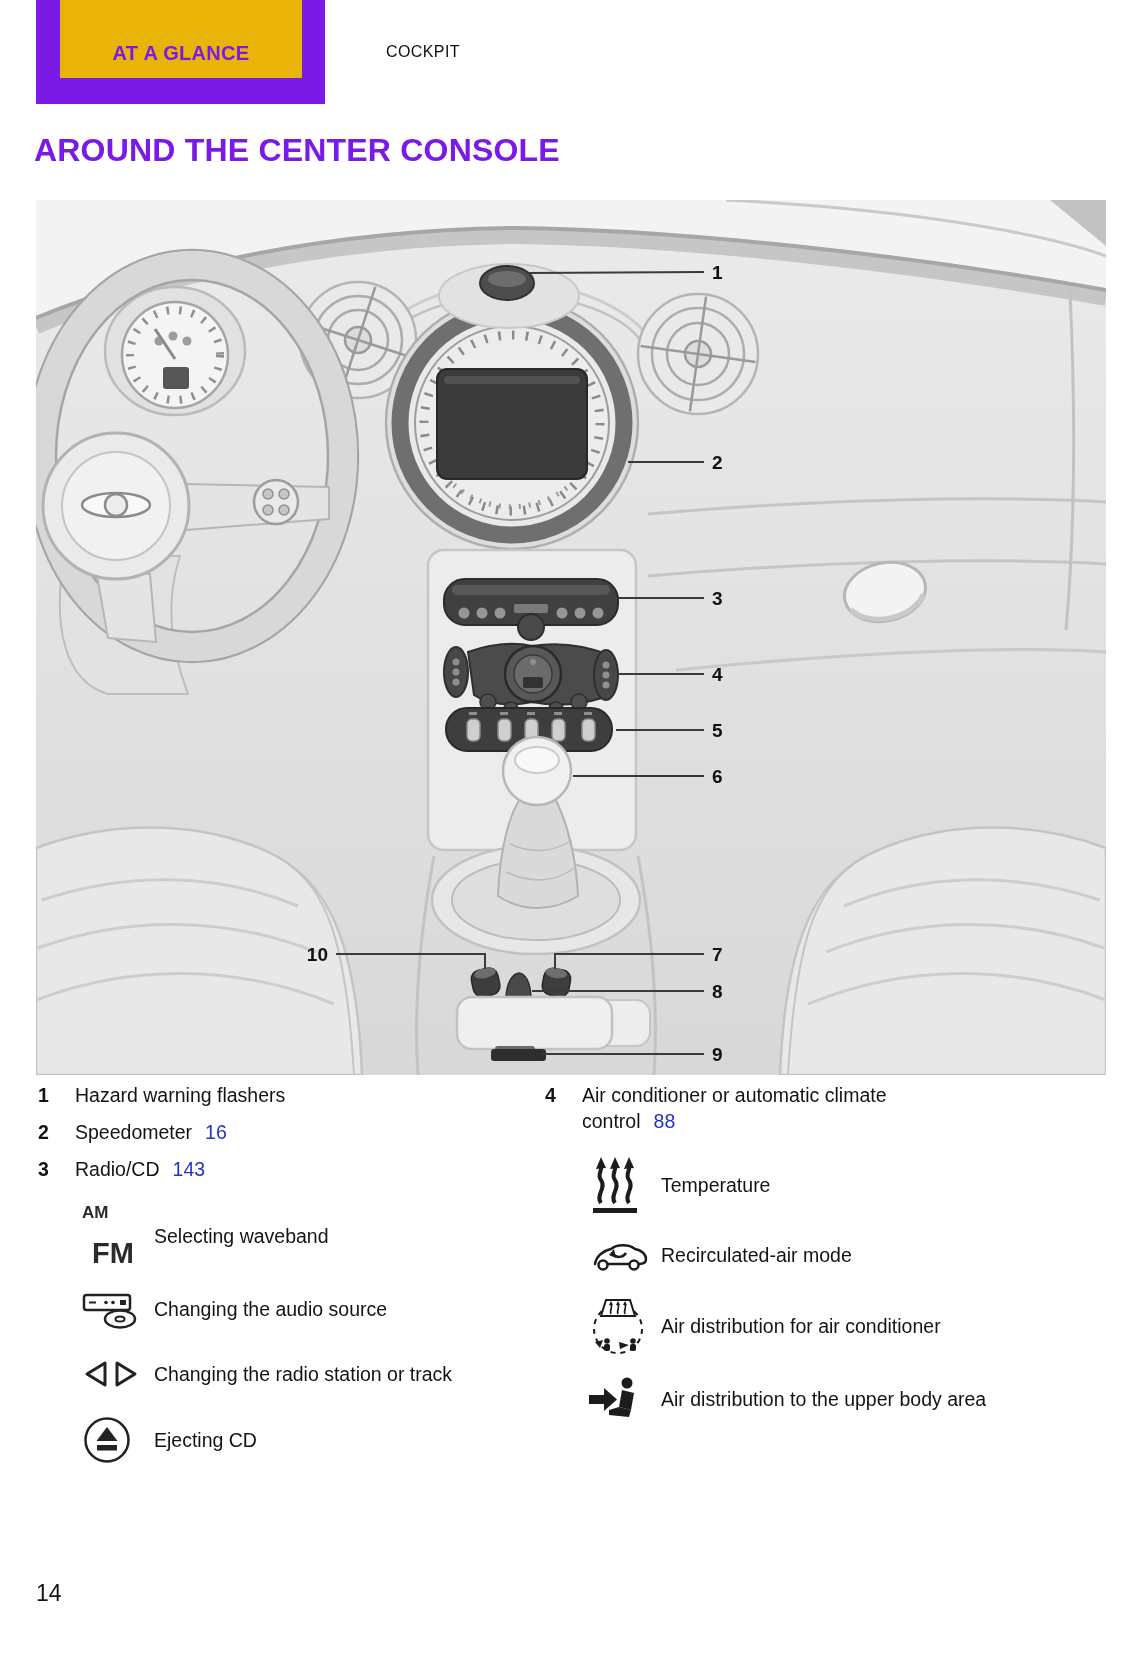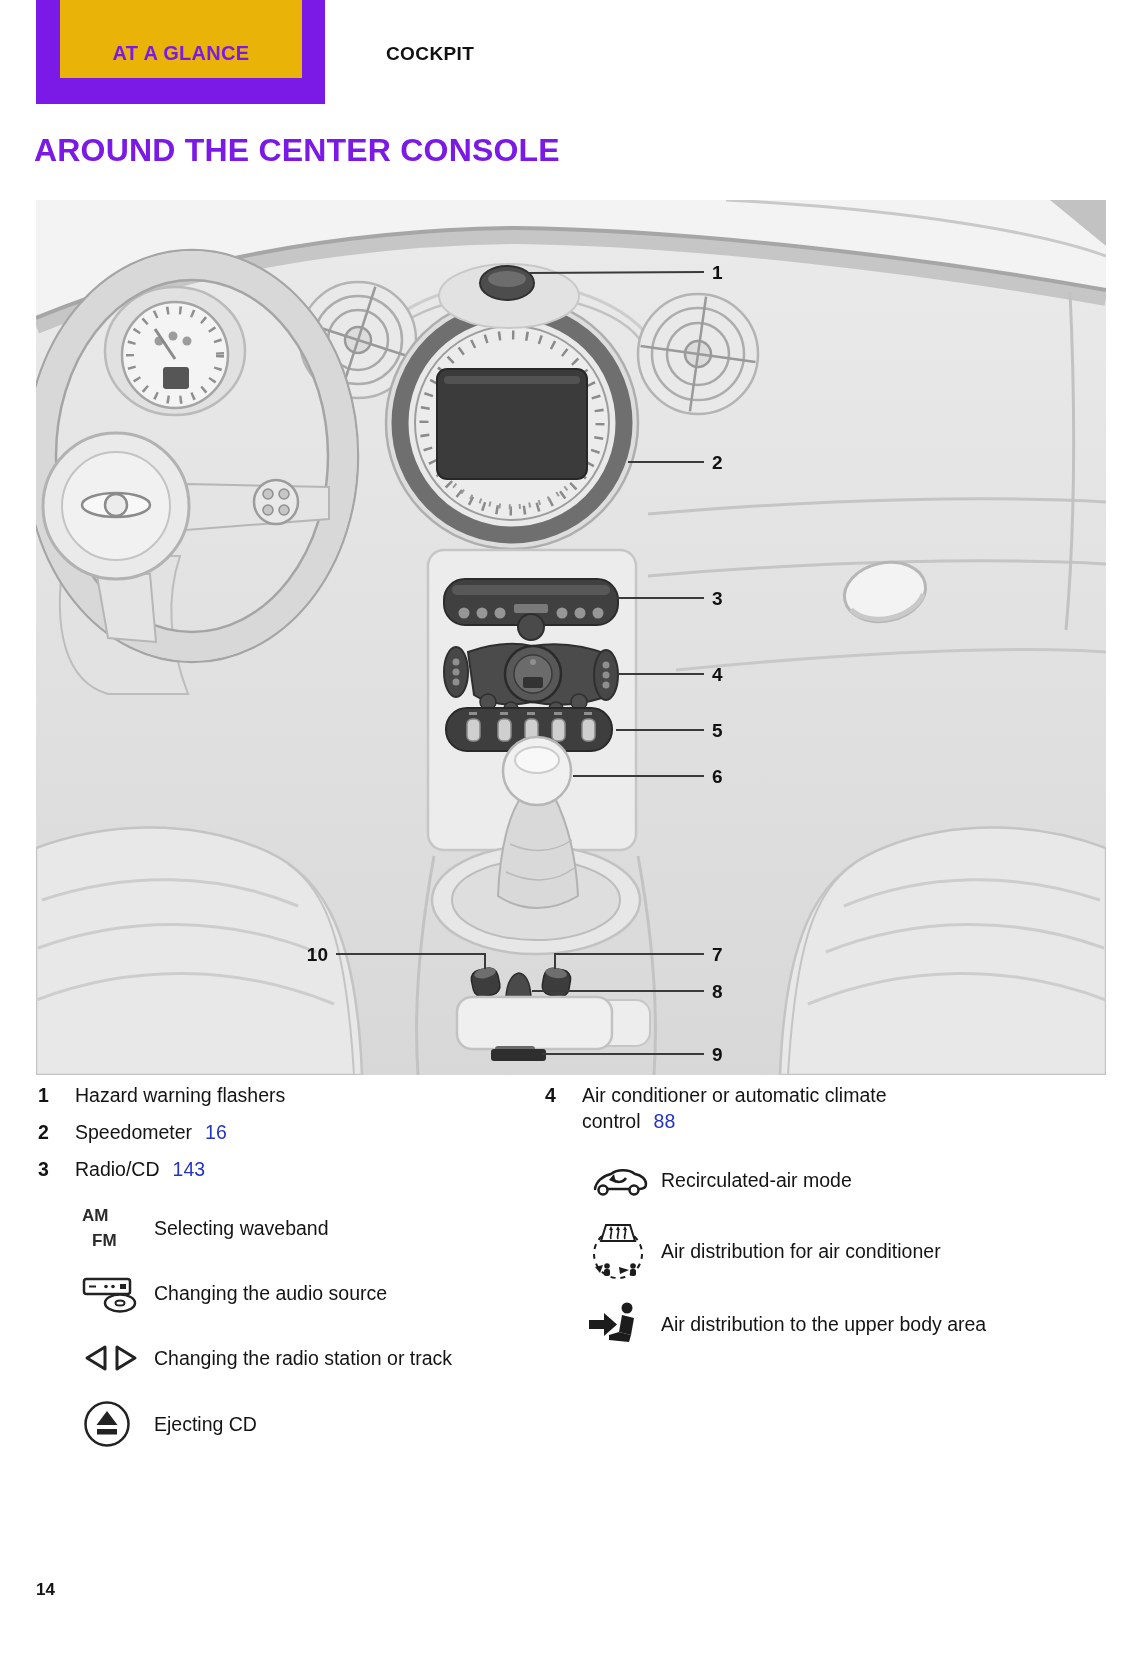--- a/index.html
+++ b/index.html
@@ -12,43 +12,43 @@
   body{
     width:1142px;height:1654px;position:relative;background:#ffffff;
     font-family:"Liberation Sans",sans-serif;color:var(--ink);
     overflow:hidden;
   }
   
   .header-block{position:absolute;left:36px;top:0;width:289px;height:104px;background:var(--purple);}
   .header-notch{position:absolute;left:24px;top:0;width:242px;height:78px;background:#eab308;
     display:flex;align-items:flex-end;justify-content:center;padding-bottom:13px;}
   .section-label{color:var(--purple);font-weight:bold;font-size:20px;letter-spacing:.3px;}
-  .chapter-label{position:absolute;left:386px;top:43px;font-size:19px;font-weight:bold;letter-spacing:.4px;color:#111;}
+  .chapter-label{position:absolute;left:386px;top:43px;font-size:16px;font-weight:normal;letter-spacing:.4px;color:#111;}
   .page-title{position:absolute;left:34px;top:132px;font-size:32px;font-weight:bold;color:var(--purple);letter-spacing:.2px;}
   
   .figure{position:absolute;left:36px;top:200px;width:1070px;height:875px;}
   .figure svg{display:block;}
   .co{font-family:"Liberation Sans",sans-serif;font-weight:bold;font-size:19px;fill:#111;}
   
   .legend{position:absolute;font-size:19.5px;line-height:26px;color:var(--ink);}
   .legend-left{left:36px;top:1082px;width:490px;}
   .legend-right{left:543px;top:1082px;width:455px;}
   .lg-row{position:relative;padding-left:39px;margin-bottom:11px;}
   .lg-row.w420{max-width:420px;}
   .lg-num{position:absolute;left:2px;top:0;font-weight:bold;}
   .lg-ref{color:var(--blue);margin-left:13px;}
   .lg-sub{margin-top:22px;}
   .sub-row{display:flex;align-items:center;padding-left:46px;margin-bottom:17px;min-height:48px;}
   .icon-cell{width:72px;flex:none;display:flex;align-items:center;}
   .sub-label{line-height:26px;}
   
   .amfm{display:flex;flex-direction:column;color:#2b2b2b;font-weight:bold;line-height:1;}
   .amfm .am{font-size:17px;margin-left:0;}
-  .amfm .fm{font-size:17px;margin-left:10px;margin-top:8px;}
-  .page-number{position:absolute;left:36px;top:1580px;font-size:17px;font-weight:bold;}
+  .amfm .fm{font-size:29px;margin-left:10px;margin-top:18px;}
+  .page-number{position:absolute;left:36px;top:1580px;font-size:23px;font-weight:normal;}
 </style>
 </head>
 <body>
 
 <div class="header-block">
   <div class="header-notch">
     <span class="section-label">AT A GLANCE</span>
   </div>
 </div>
 <div class="chapter-label">COCKPIT</div>
@@ -341,20 +341,36 @@
     </div>
   </div>
 </div>
 
 <div class="legend legend-right">
   <div class="lg-row w420">
     <span class="lg-num">4</span><span>Air conditioner or automatic climate control</span><span class="lg-ref">88</span>
   </div>
 
   <div class="lg-sub">
+    <div class="sub-row">
+      <span class="icon-cell">
+        <svg width="52" height="58" viewBox="0 0 52 58">
+          <g stroke="#1c1c1c" stroke-width="4" fill="none">
+            <path d="M12,47 C6,39 18,32 12,24 C8,19 13,15 12,11"></path>
+            <path d="M26,47 C20,39 32,32 26,24 C22,19 27,15 26,11"></path>
+            <path d="M40,47 C34,39 46,32 40,24 C36,19 41,15 40,11"></path>
+          </g>
+          <polygon points="7,13 12,1 17,12" fill="#1c1c1c"></polygon>
+          <polygon points="21,13 26,1 31,12" fill="#1c1c1c"></polygon>
+          <polygon points="35,13 40,1 45,12" fill="#1c1c1c"></polygon>
+          <rect x="4" y="52" width="44" height="5" fill="#1c1c1c"></rect>
+        </svg>
+      </span>
+      <span class="sub-label">Temperature</span>
+    </div>
 
     <div class="sub-row">
       <span class="icon-cell">
         <svg width="60" height="36" viewBox="0 0 60 36">
           <path d="M6,27 C7,20 13,14 22,12 C28,7 40,7 46,12 C52,13 57,17 57,22 C57,26 54,27 50,27" stroke="#1c1c1c" stroke-width="2.5" fill="none" stroke-linecap="round"></path>
           <path d="M18,27 L40,27" stroke="#1c1c1c" stroke-width="2.5"></path>
           <circle cx="14" cy="28" r="4.5" fill="#ffffff" stroke="#1c1c1c" stroke-width="2.5"></circle>
           <circle cx="45" cy="28" r="4.5" fill="#ffffff" stroke="#1c1c1c" stroke-width="2.5"></circle>
           <path d="M37,16 C34,21 27,21 24,17" stroke="#1c1c1c" stroke-width="2.5" fill="none"></path>
           <polygon points="25,12 20,18 27,21" fill="#1c1c1c"></polygon>

